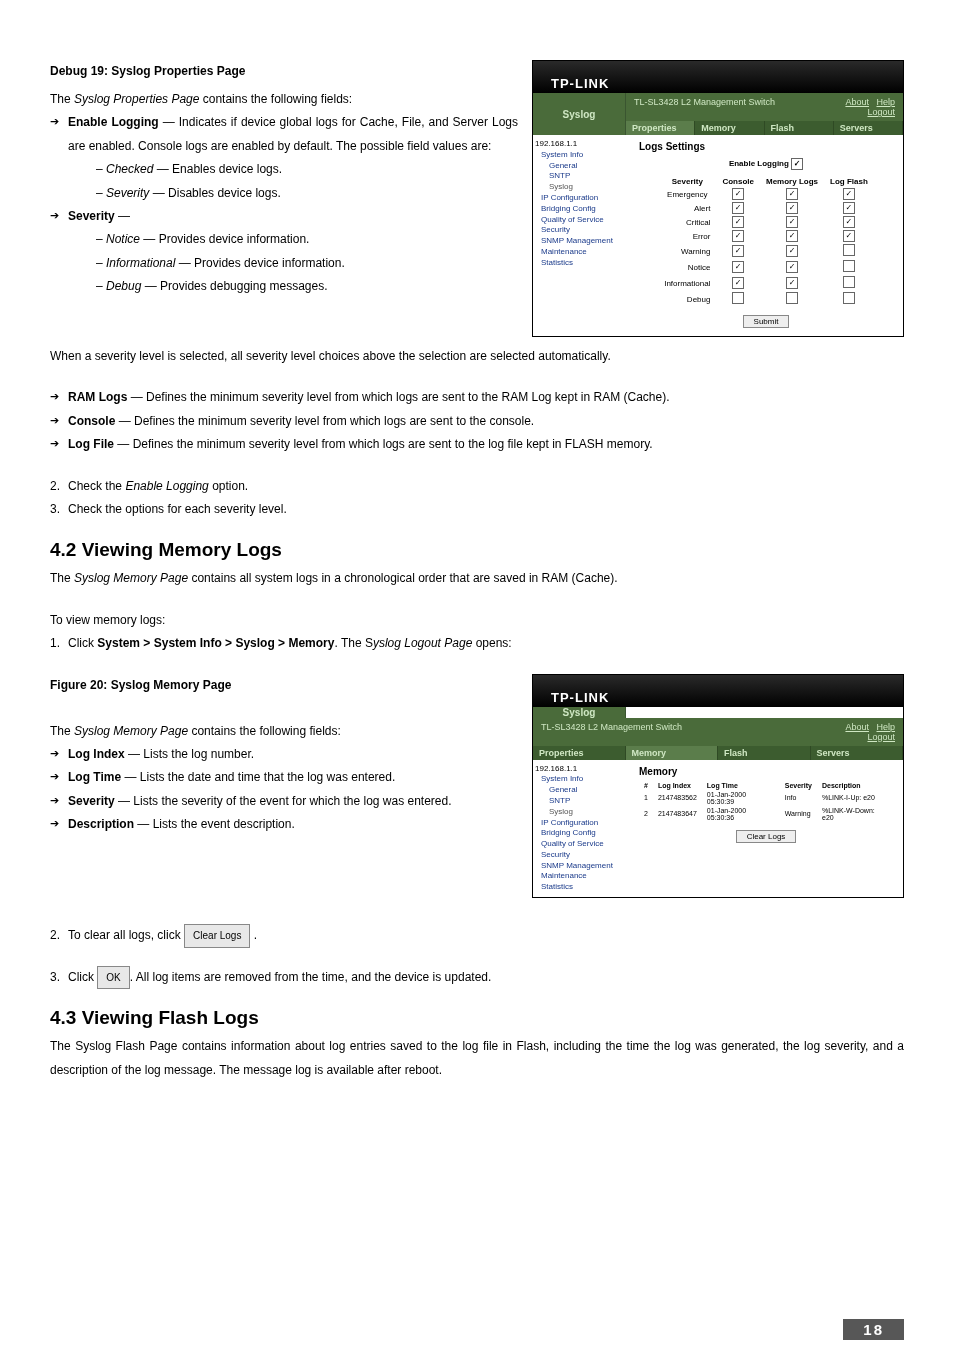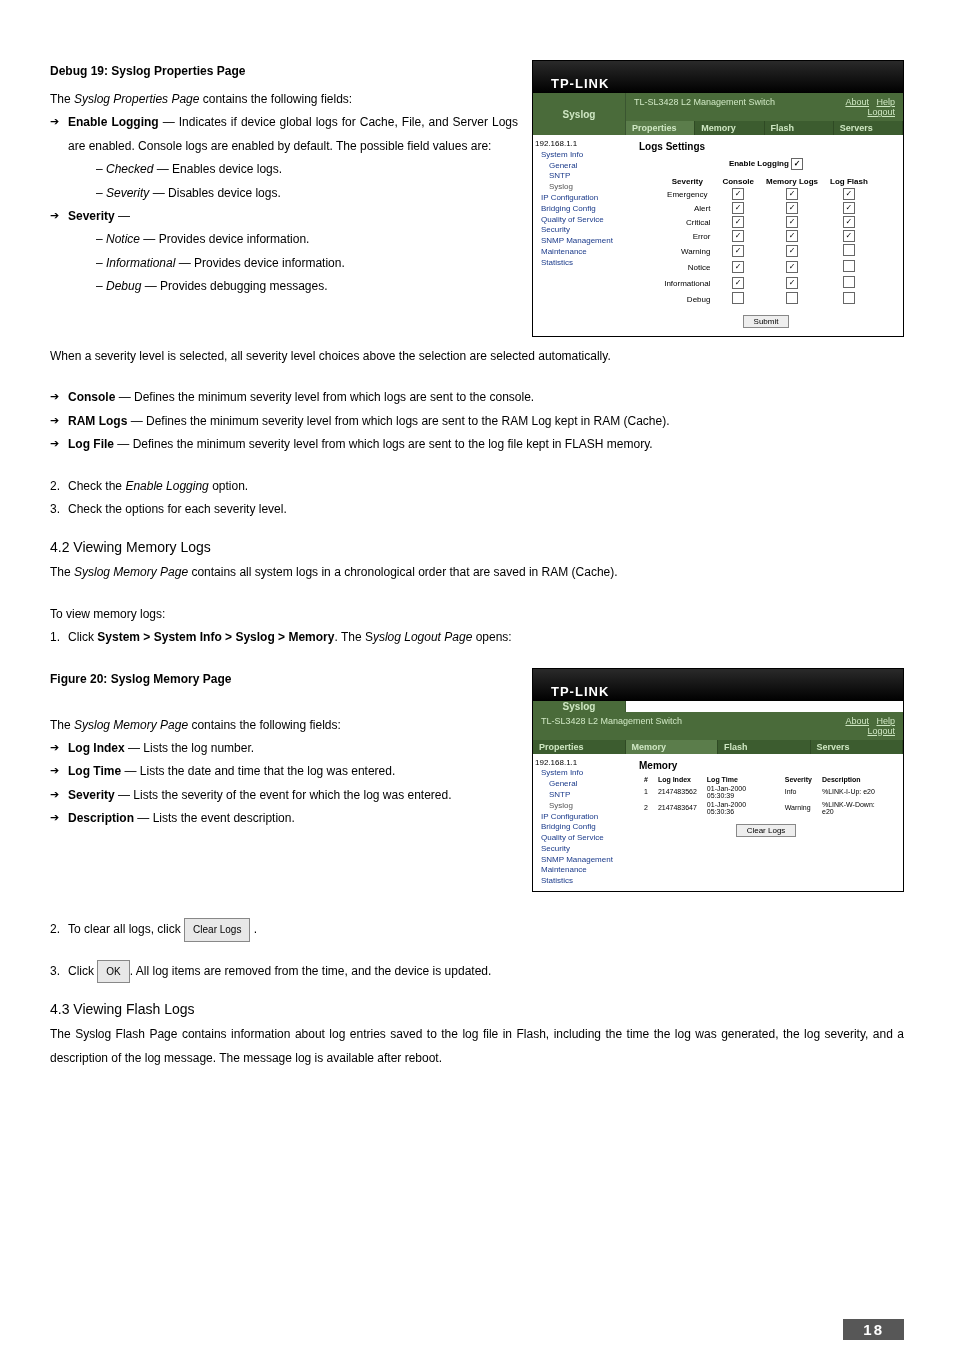--- a/index.html
+++ b/index.html
@@ -9,21 +9,21 @@
 .body-text-em{font-style:italic}
 .bullet-list{list-style:none;padding:0;margin:0}
 .bullet-list>li{font-size:12px;line-height:1.95;text-align:justify;position:relative;padding-left:18px}
 .bullet-list>li::before{content:"\2794";position:absolute;left:0;top:0;font-size:11px;color:#000}
 .sub-list{list-style:none;padding:0;margin:0}
 .sub-list>li{font-size:12px;line-height:1.95;padding-left:28px;position:relative}
 .sub-list>li .dash{font-style:normal}
 .num-list{list-style:none;padding:0;margin:0}
 .num-list>li{font-size:12px;line-height:1.95;text-align:justify;padding-left:18px;position:relative}
 .num-list>li .n{position:absolute;left:0}
-h2.sec{font-size:14px;font-weight:normal;margin:18px 0 6px 0}
+h2.sec{font-size:19px;font-weight:bold;margin:18px 0 6px 0}
 .note-row{display:flex;align-items:center;margin:14px 0 2px 0}
 .note-icon{width:26px;height:22px}
 .note-lbl{font-size:12px;font-weight:bold;margin-left:16px}
 .btn-imit{display:inline-block;background:#e8e8e8;border:1px solid #888;padding:1px 8px;font-size:10px;vertical-align:middle}
 .float-shot{float:right;margin:0 0 8px 14px}
 .clear{clear:both}
 .page-num{position:absolute;right:50px;bottom:20px;background:#575757;color:#fff;font-size:15px;font-weight:bold;padding:2px 20px;letter-spacing:2px}
 
 
 .s1{width:370px;border:1px solid #000;font-size:9px;color:#000;background:#fff}
@@ -200,22 +200,22 @@
     </ul>
   </li>
 </ul>
 
 <div class="clear"></div>
 
 <div class="body-text">When a severity level is selected, all severity level choices above the selection are selected automatically.</div>
 
 <br>
 <ul class="bullet-list">
+  <li><b>RAM Logs</b><span> — Defines the minimum severity level from which logs are sent to the RAM Log kept in RAM (Cache).</span></li>
   <li><b>Console</b><span> — Defines the minimum severity level from which logs are sent to the console.</span></li>
-  <li><b>RAM Logs</b><span> — Defines the minimum severity level from which logs are sent to the RAM Log kept in RAM (Cache).</span></li>
   <li><b>Log File</b><span> — Defines the minimum severity level from which logs are sent to the log file kept in FLASH memory.</span></li>
 </ul>
 
 <br>
 <ol class="num-list">
   <li><span class="n">2.</span>Check the <i>Enable Logging</i> option.</li>
   <li><span class="n">3.</span><span>Check the options for each severity level.</span></li>
 </ol>
 
 <h2 class="sec">4.2  Viewing Memory Logs</h2>

